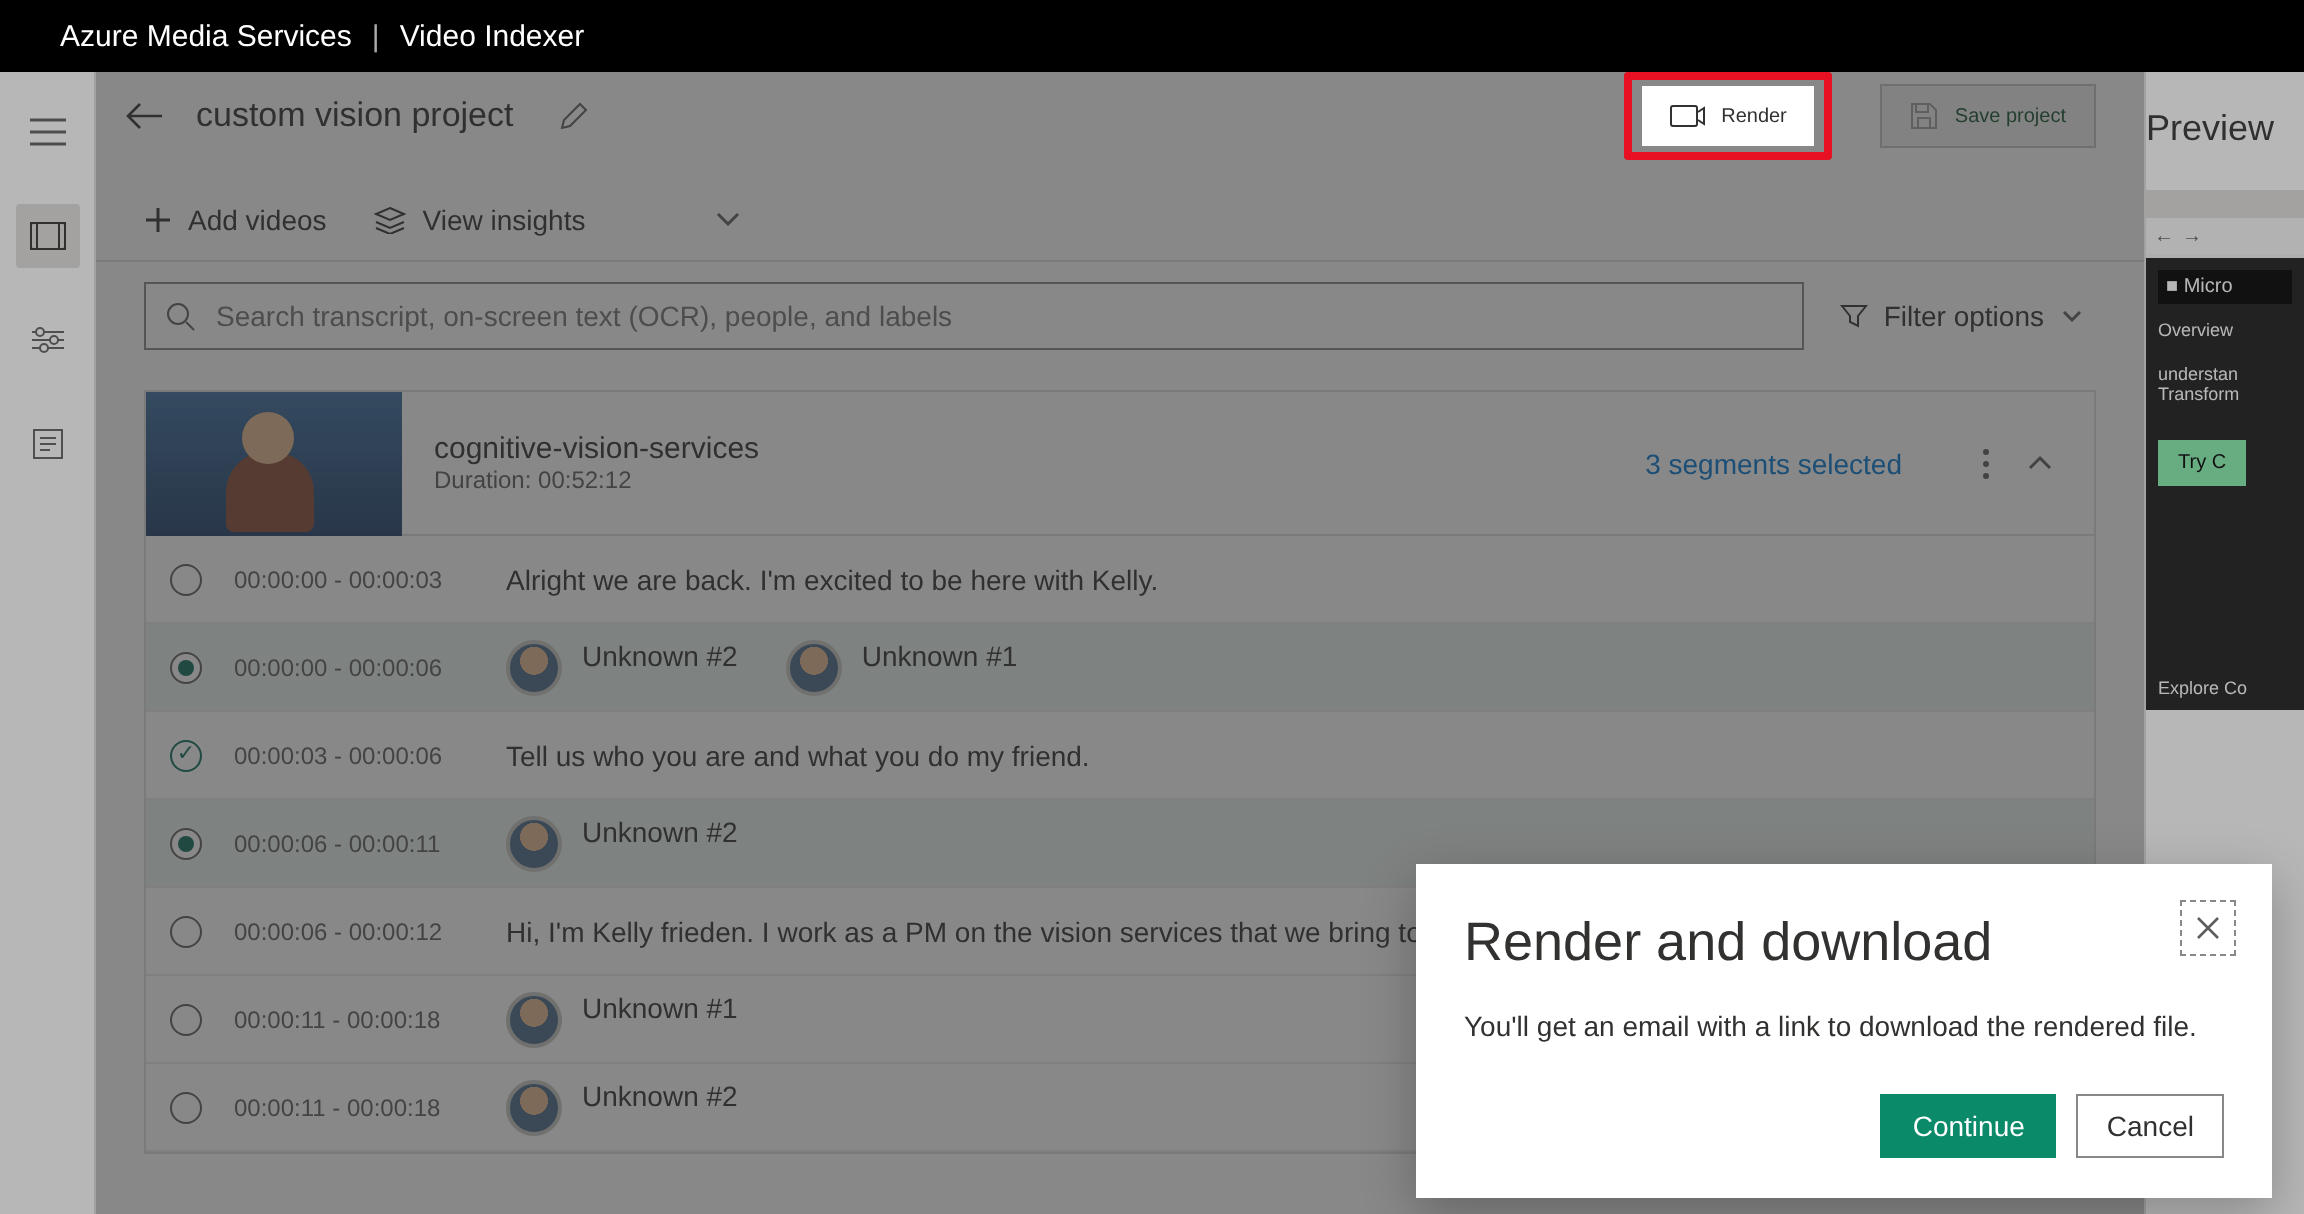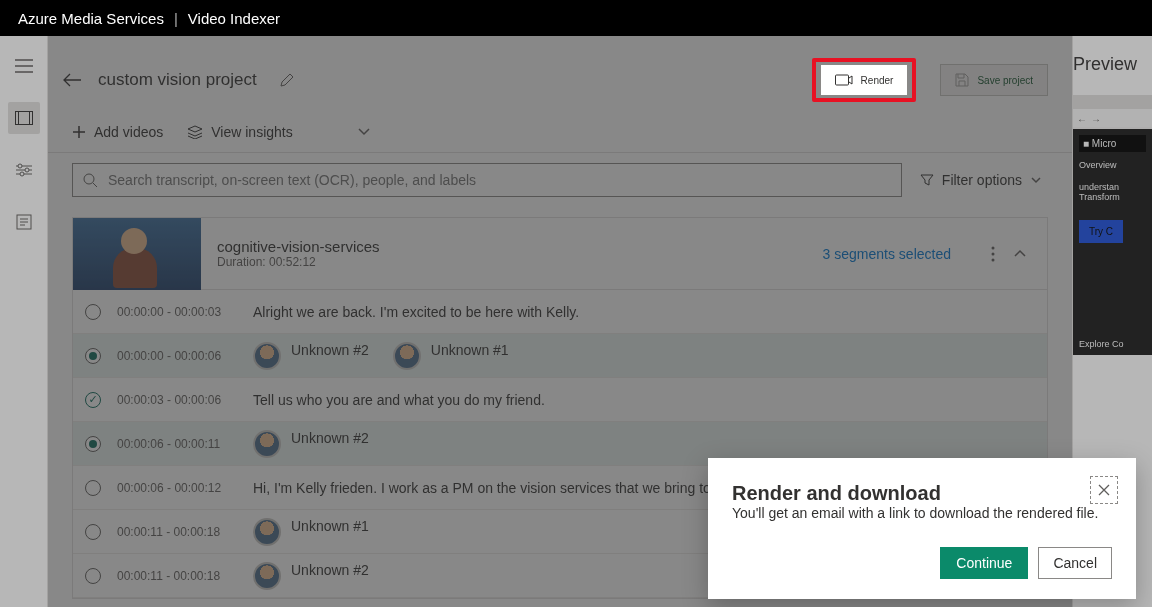--- a/index.html
+++ b/index.html
@@ -1,24 +1,24 @@
 <!DOCTYPE html>
 <html><head>
 <meta charset="utf-8">
 <style>
   * { box-sizing: border-box; margin: 0; padding: 0; }
   html, body { width: 1152px; height: 607px; font-family: "Segoe UI", Arial, sans-serif; font-size: 14px; color: #323130; overflow: hidden; background: #fff; }
-  .topbar { background: #000; color: #fff; height: 36px; display: flex; align-items: center; padding: 0 18px; font-size: 15px; }
+  .topbar { background: #000; color: #fff; height: 36px; display: flex; align-items: center; padding: 0 30px; font-size: 15px; }
   .topbar .sep { margin: 0 10px; color: #aaa; }
   .shell { display: flex; height: calc(100% - 36px); position: relative; }
   .leftrail { width: 48px; border-right: 1px solid #e1dfdd; display: flex; flex-direction: column; align-items: center; padding-top: 14px; gap: 20px; background: #fff; }
   .leftrail .rail-item { width: 32px; height: 32px; display:flex; align-items:center; justify-content:center; color:#605e5c; cursor:pointer; border-radius:2px;}
   .leftrail .rail-item.active { background:#e1dfdd; }
   .main { flex: 1; position: relative; display:flex; flex-direction:column; min-width:0; }
-  .header-row { display:flex; align-items:center; padding: 22px 24px 14px 12px; gap:14px; }
+  .header-row { display:flex; align-items:center; padding: 0 24px 14px 12px; gap:14px; }
   .back-arrow { width:24px;height:24px; display:flex; align-items:center; justify-content:center; color:#323130; cursor:pointer;}
   .title { font-size:17px; color:#323130; }
   .edit-icon { margin-left:8px; color:#605e5c; cursor:pointer;}
   .spacer { flex:1; }
   .btn { height:32px; padding:0 14px; display:inline-flex; align-items:center; gap:8px; border:1px solid #8a8886; background:#fff; color:#323130; cursor:pointer; font-size:10px;}
   .btn.disabled { color:#14532d; border-color:#c8c6c4; background:#f3f2f1; cursor:default;}
   .highlight-box { border:4px solid #e81123; padding:2px 4px; border-radius:2px; display:inline-flex;}
   .toolbar-row { display:flex; align-items:center; gap:24px; padding: 8px 24px 12px 24px; border-bottom:1px solid #e1dfdd; color:#605e5c;}
   .tb-link { display:inline-flex; align-items:center; gap:8px; cursor:pointer; color:#323130;}
   .chev { margin-left:40px; color:#605e5c; cursor:pointer;}
@@ -45,27 +45,27 @@
   .radio.check { border-color:#0b6a5b;}
   .radio.check::before { content:"✓"; color:#0b6a5b; font-size:11px; line-height:1;}
   .time { font-size:12px; color:#605e5c; width:120px; flex-shrink:0;}
   .content { display:flex; align-items:flex-start; gap:10px; flex:1; min-width:0;}
   .avatar { width:28px; height:28px; border-radius:50%; background:radial-gradient(circle at 50% 35%, #e7b98f 0 35%, #4a6a8a 36% 100%); border:2px solid #c8c6c4; flex-shrink:0;}
   .txt { white-space:nowrap; overflow:hidden; text-overflow:ellipsis; color:#323130;}
   .right-panel { width:80px; border-left:1px solid #e1dfdd; padding:18px 0 0 0; overflow:hidden;}
   .right-panel .ptitle{font-size:18px; padding-left:0;}
   .mini-browser{margin-top:20px; background:#f3f2f1; height:260px; position:relative; font-size:10px; color:#605e5c;}
   .mini-dark{background:#1b1b1b;color:#fff;position:absolute;left:0;top:34px;right:0;bottom:0;padding:6px;}
-  .try-btn{background:#1d4ed8;color:#000;display:inline-block;padding:6px 10px;margin-top:18px;}
+  .try-btn{background:#86efac;color:#000;display:inline-block;padding:6px 10px;margin-top:18px;}
   
   .dim { position:absolute; inset:0; background:rgba(50,49,48,0.35); pointer-events:none;}
   .no-dim { position:relative; z-index:5;}
   
   .modal { position:absolute; right:16px; bottom:8px; width:428px; background:#fff; box-shadow:0 8px 24px rgba(0,0,0,0.25); padding:24px 24px 20px 24px; z-index:10;}
-  .modal h2 { font-size:20px; font-weight:700; }
+  .modal h2 { font-size:27px; font-weight:400; margin-bottom:18px;}
   .modal p { color:#323130; font-size:14px; margin-bottom:26px;}
   .modal .close { position:absolute; right:18px; top:18px; width:28px; height:28px; border:1px dashed #8a8886; display:flex; align-items:center; justify-content:center; cursor:pointer; color:#605e5c;}
   .modal .actions { display:flex; justify-content:flex-end; gap:10px;}
   .btn-primary { background:#0b8a6a; color:#fff; border:none; height:32px; padding:0 16px; cursor:pointer; font-size:14px;}
   .btn-secondary { background:#fff; border:1px solid #8a8886; height:32px; padding:0 14px; cursor:pointer; font-size:14px; color:#323130;}
   svg { display:block; }
 </style>
 </head>
 <body>
 

